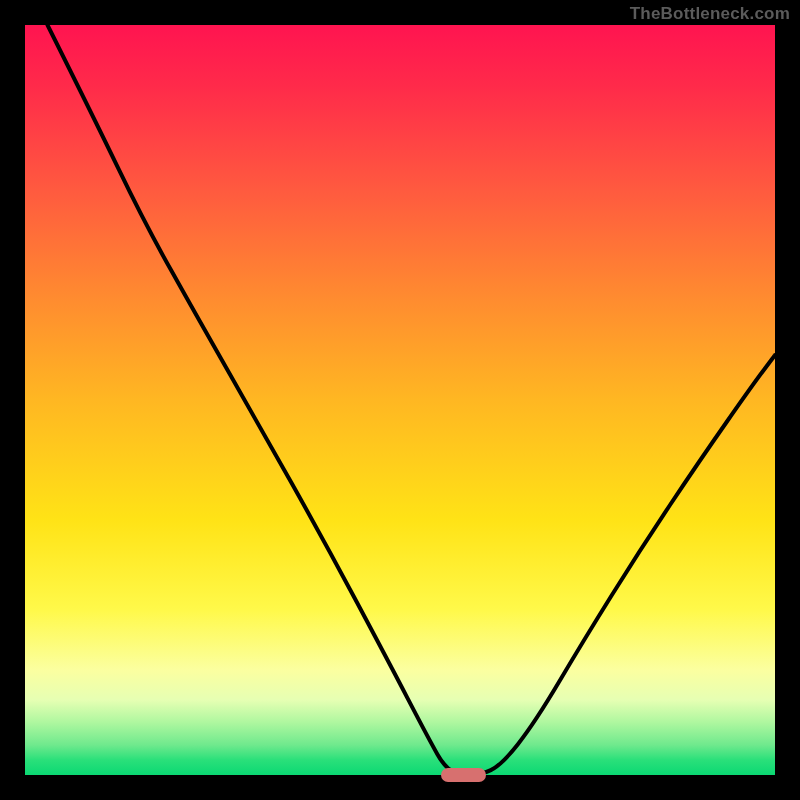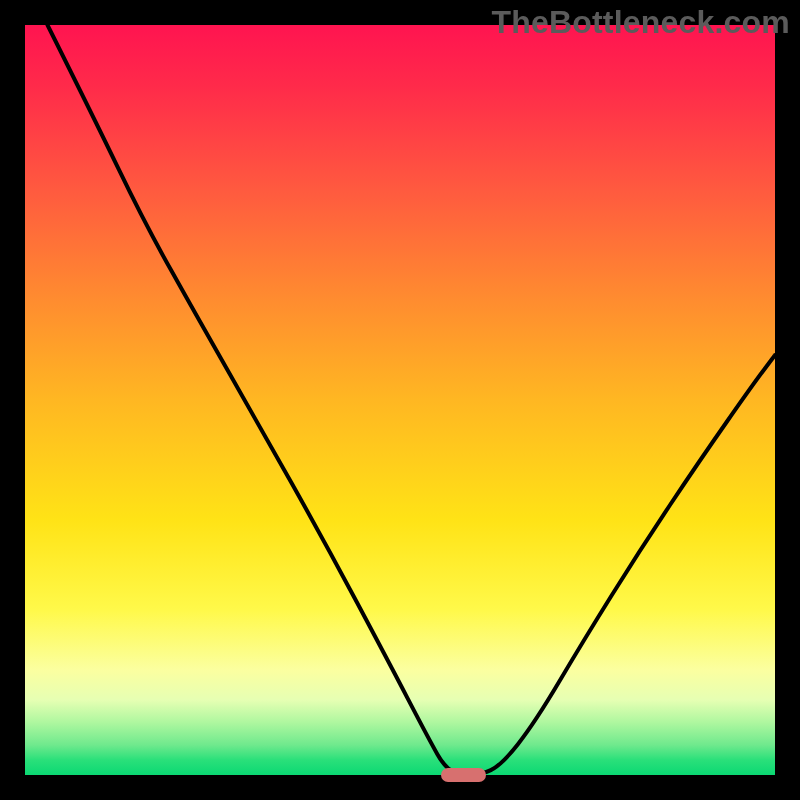--- a/index.html
+++ b/index.html
@@ -15,21 +15,21 @@
     position: relative;
     width: 800px;
     height: 800px;
     background: #000;
   }
   .watermark {
     position: absolute;
     top: 4px;
     right: 10px;
     color: #5b5b5b;
-    font-size: 32px;
+    font-size: 17px;
     font-weight: 600;
     letter-spacing: 0.2px;
     z-index: 20;
   }
   .plot-area {
     position: absolute;
     left: 25px;
     top: 25px;
     width: 750px;
     height: 750px;

